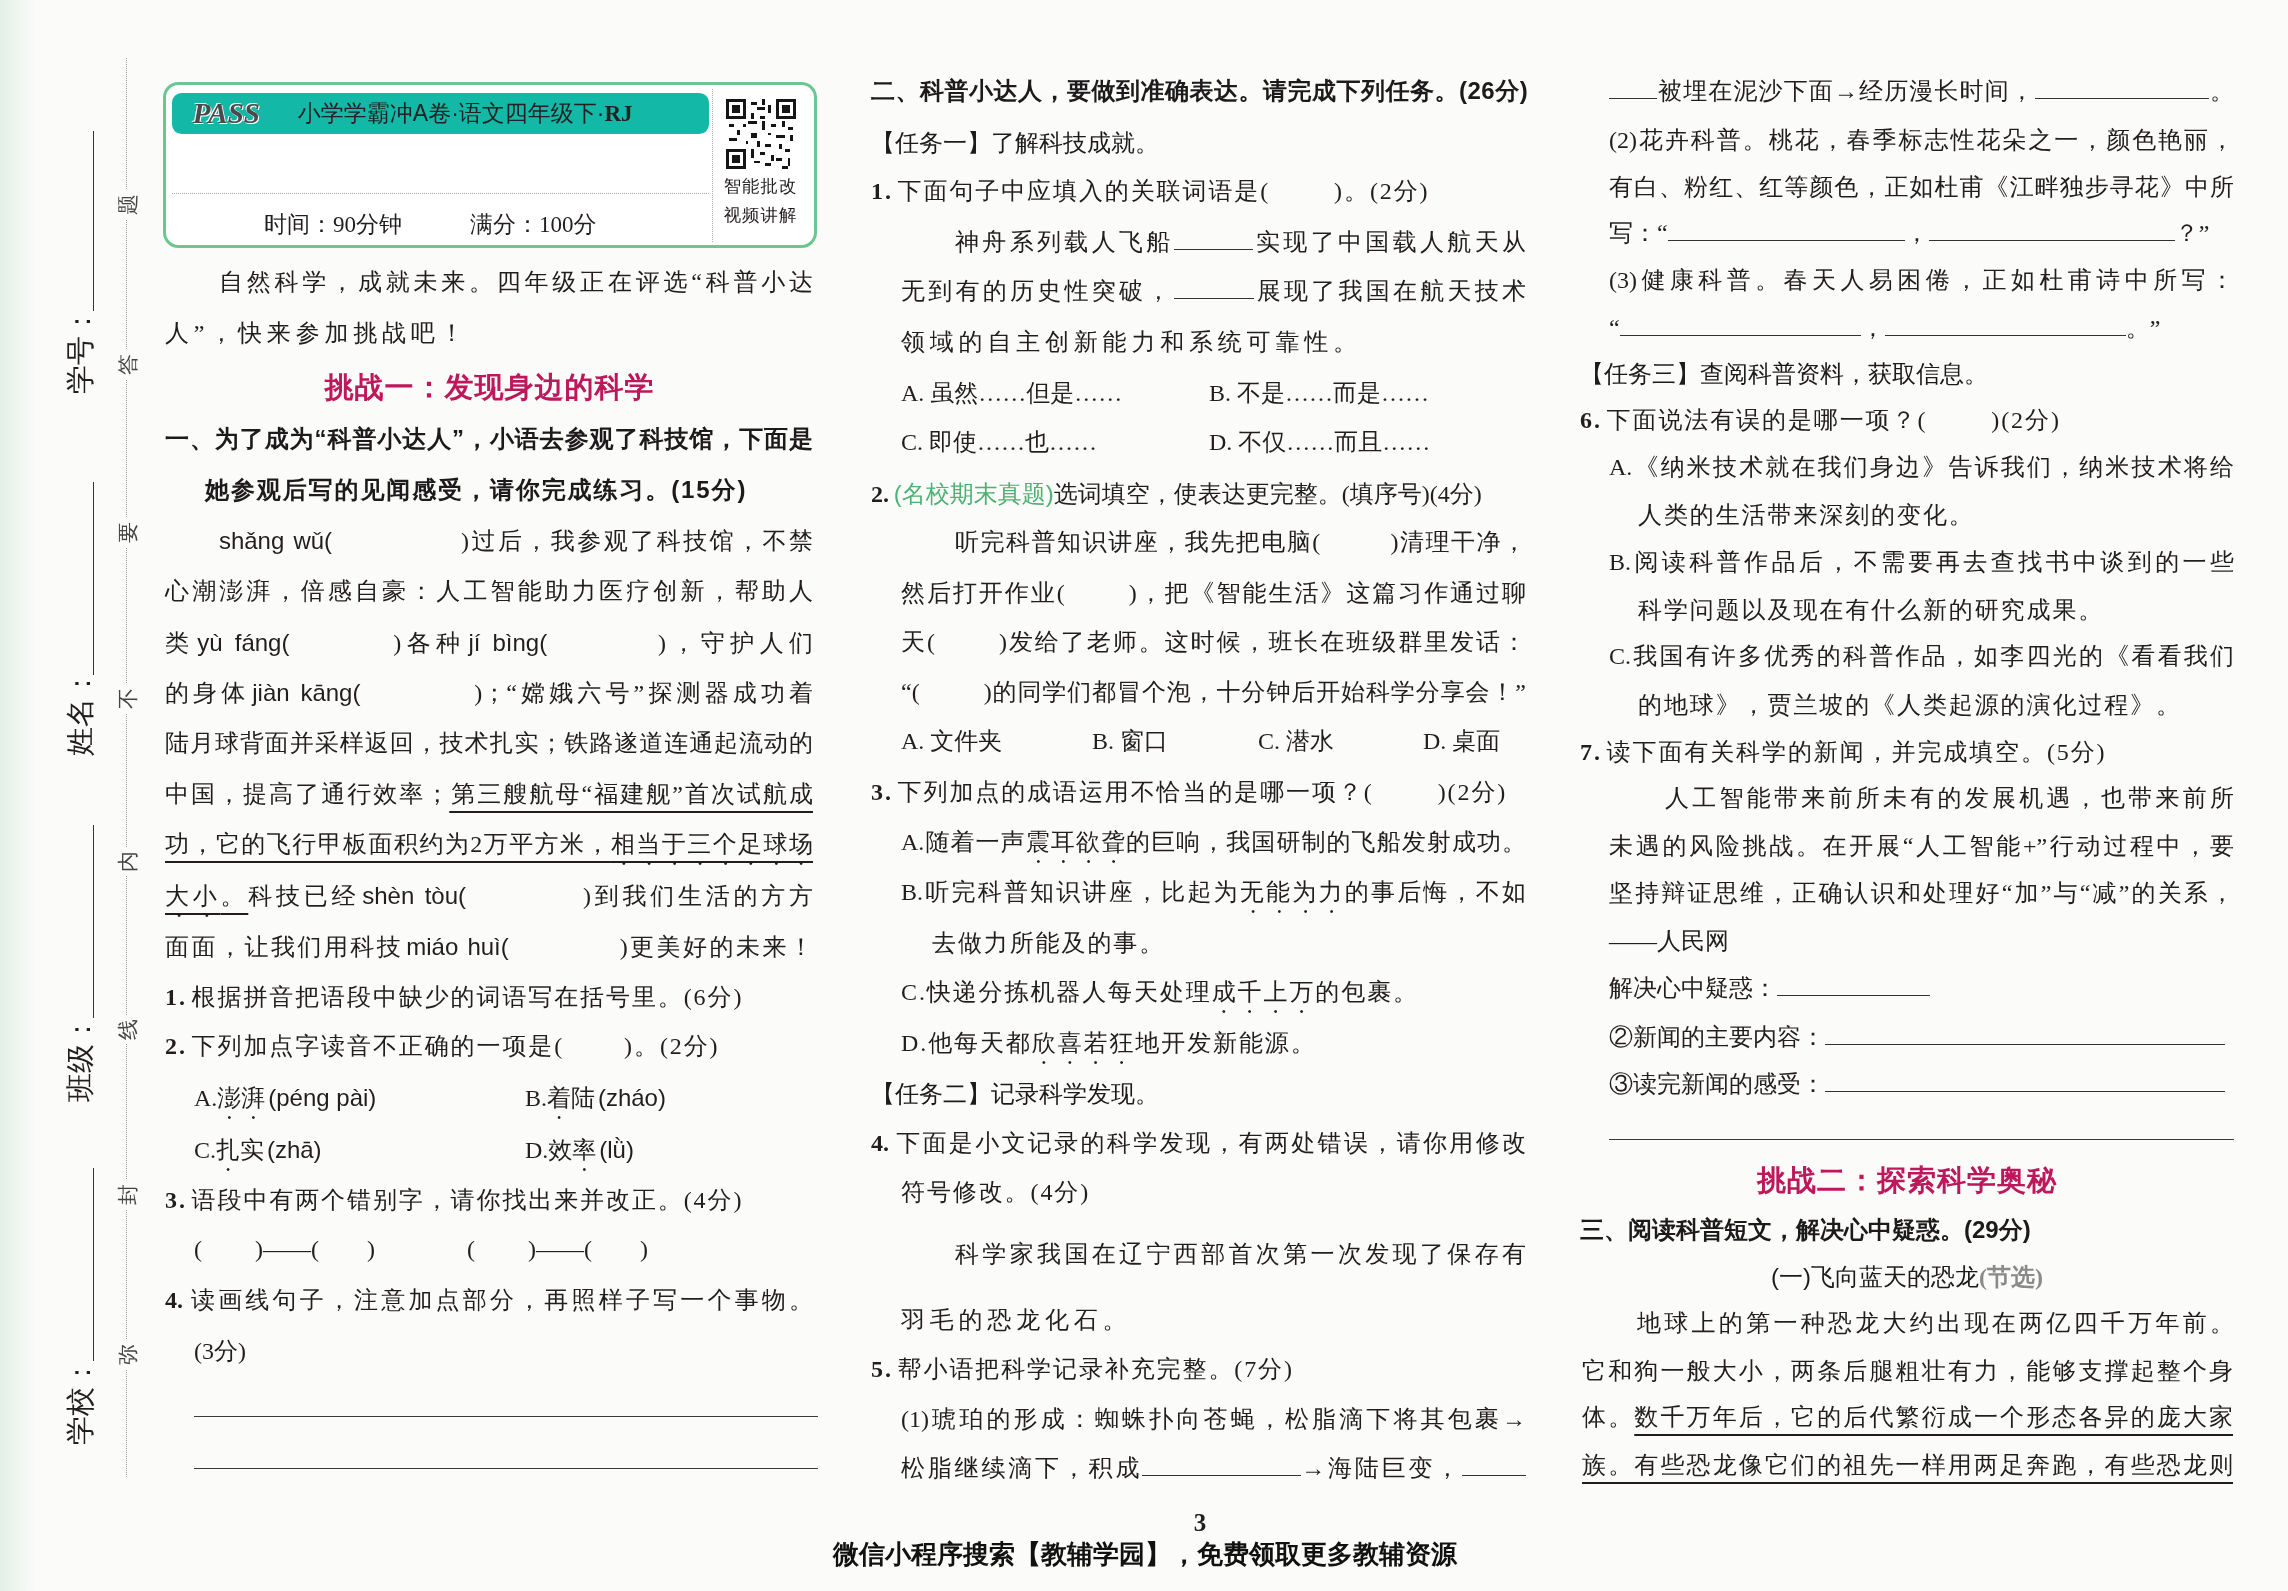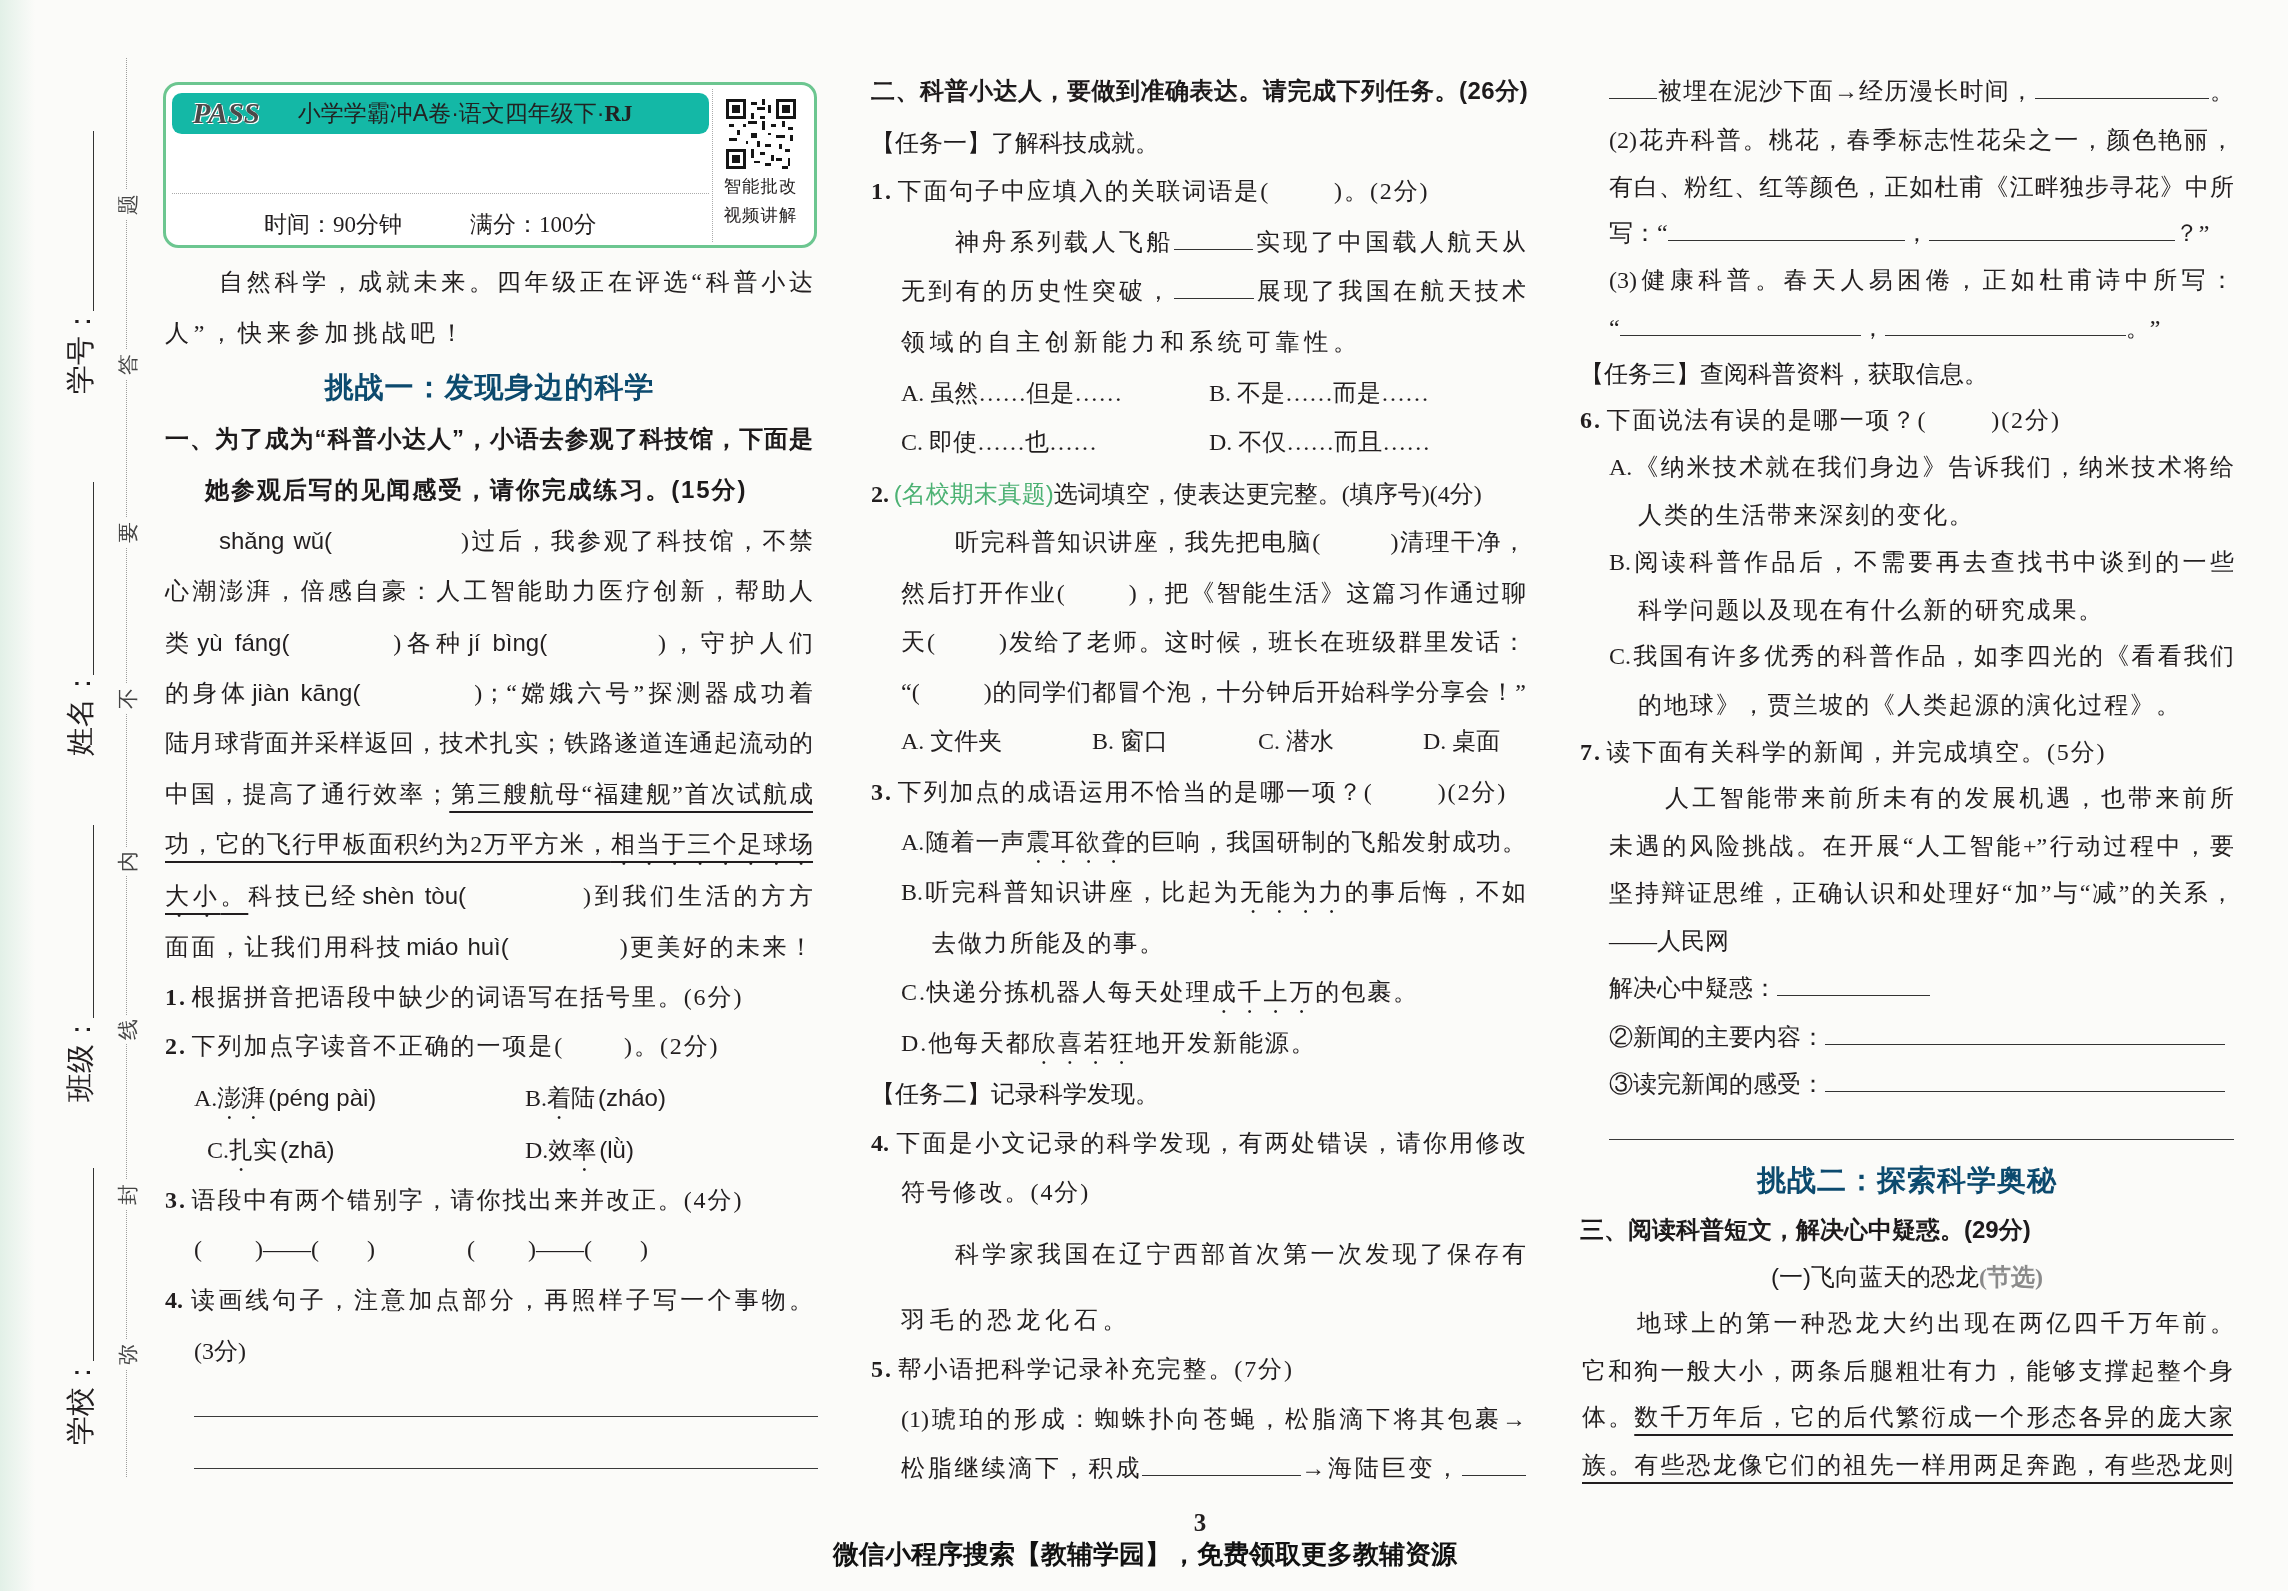--- a/index.html
+++ b/index.html
@@ -11,21 +11,21 @@
 .sp{letter-spacing:4.8px}
 .sp2{letter-spacing:1.9px}
 .sans{font-family:"Liberation Sans","DejaVu Sans",sans-serif}
 .hd{font-family:"Liberation Sans","DejaVu Sans",sans-serif;font-weight:bold;color:#1d1a1b}
 .num{font-weight:bold;margin-right:4.8px}
 .py{font-family:"Liberation Sans","DejaVu Sans",sans-serif;margin:0 2.9px}
 .gap{display:inline-block;height:1px}
 .blank{display:inline-block;height:19.3px;border-bottom:1.9px solid #333;vertical-align:baseline}
 .dot{-webkit-text-emphasis:filled dot;text-emphasis:filled dot;-webkit-text-emphasis-position:under;text-emphasis-position:under right}
 .ul{text-decoration:underline;text-decoration-thickness:1.9px;text-underline-offset:8.7px}
-.ch{position:absolute;height:44px;line-height:44px;font-family:"Liberation Sans","DejaVu Sans",sans-serif;font-weight:bold;font-size:29px;color:#0c4a6e;text-align:center;letter-spacing:1px}
+.ch{position:absolute;height:44px;line-height:44px;font-family:"Liberation Sans","DejaVu Sans",sans-serif;font-weight:bold;font-size:29px;color:#be185d;text-align:center;letter-spacing:1px}
 .green{color:#4cb173}
 .note{color:#8a8a8a;font-weight:bold;font-family:"Liberation Serif",serif}
 .rule{position:absolute;height:0;border-top:1.9px solid #3a3a3a}
 .vlabel{position:absolute;width:116px;height:39px;line-height:39px;text-align:center;font-family:"Liberation Sans","DejaVu Sans",sans-serif;font-size:29px;transform:rotate(-90deg)}
 .vline{position:absolute;width:0;border-left:1.9px solid #333}
 .sealline{position:absolute;left:126px;top:58px;height:1419px;border-left:1.9px dotted #9c9c9c}
 .seal{position:absolute;left:114px;width:29px;height:29px;line-height:29px;text-align:center;font-size:21px;background:#fbfbf9;color:#444;transform:rotate(-90deg)}
 .hdr{position:absolute;left:163px;top:82px;width:654px;height:166px;border:3.9px solid #6cc690;border-radius:15.4px;background:#fff}
 .hdr>*{position:absolute}
 .bar{left:5.8px;top:7.7px;width:537px;height:41px;background:#14b8a6;border-radius:9.7px}
@@ -139,21 +139,21 @@
 <div class="ln j" style="top:724px;left:165px;width:648px">陆月球背面并采样返回，技术扎实；铁路遂道连通起流动的</div>
 <div class="ln j" style="top:775px;left:165px;width:648px"><span>中国，提高了通行效率；</span><span class="ul">第三艘航母“福建舰”首次试航成</span></div>
 <div class="ln j" style="top:825px;left:165px;width:648px"><span class="ul">功，它的飞行甲板面积约为2万平方米，</span><span class="ul dot">相当于三个足球场</span></div>
 <div class="ln j" style="top:876px;left:165px;width:648px"><span class="ul dot">大小</span><span class="ul">。</span><span>科技已经</span><span class="py">shèn tòu(</span><span class="gap" style="width:114px"></span><span>)到我们生活的方方</span></div>
 <div class="ln j" style="top:927px;left:165px;width:648px"><span>面面，让我们用科技</span><span class="py">miáo huì(</span><span class="gap" style="width:108px"></span><span>)更美好的未来！</span></div>
 
 <div class="ln sp2" style="top:978px;left:165px"><span class="num">1.</span><span>根据拼音把语段中缺少的词语写在括号里。(6分)</span></div>
 <div class="ln sp2" style="top:1027px;left:165px"><span class="num">2.</span><span>下列加点字读音不正确的一项是(</span><span class="gap" style="width:60px"></span><span>)。(2分)</span></div>
 <div class="opt" style="top:1078px;left:194px"><span>A.</span><span></span><span class="dot">澎湃</span><span></span><span class="py">(péng pài)</span></div>
 <div class="opt" style="top:1078px;left:525px"><span>B.</span><span></span><span class="dot">着</span><span>陆</span><span class="py">(zháo)</span></div>
-<div class="opt" style="top:1130px;left:207px"><span>C.</span><span></span><span class="dot">扎</span><span>实</span><span class="py">(zhā)</span></div>
+<div class="opt" style="top:1130px;left:194px"><span>C.</span><span></span><span class="dot">扎</span><span>实</span><span class="py">(zhā)</span></div>
 <div class="opt" style="top:1130px;left:525px"><span>D.</span><span>效</span><span class="dot">率</span><span></span><span class="py">(lǜ)</span></div>
 <div class="ln sp2" style="top:1181px;left:165px"><span class="num">3.</span><span>语段中有两个错别字，请你找出来并改正。(4分)</span></div>
 <div class="ln" style="top:1230px;left:194px"><span>(</span><span class="gap" style="width:53px"></span><span>)——(</span><span class="gap" style="width:48px"></span><span>)</span><span class="gap" style="width:92px"></span><span>(</span><span class="gap" style="width:53px"></span><span>)——(</span><span class="gap" style="width:48px"></span><span>)</span></div>
 <div class="ln j" style="top:1281px;left:165px;width:648px"><span class="num">4.</span><span>读画线句子，注意加点部分，再照样子写一个事物。</span></div>
 <div class="ln" style="top:1332px;left:194px">(3分)</div>
 <div class="rule" style="top:1416px;left:194px;width:624px"></div>
 <div class="rule" style="top:1468px;left:194px;width:624px"></div>
 
 <div class="ln hd" style="top:71px;left:871px;letter-spacing:0.5px">二、科普小达人，要做到准确表达。请完成下列任务。(26分)</div>
 <div class="ln hd" style="top:123px;left:871px;font-weight:normal">【任务一】了解科技成就。</div>

